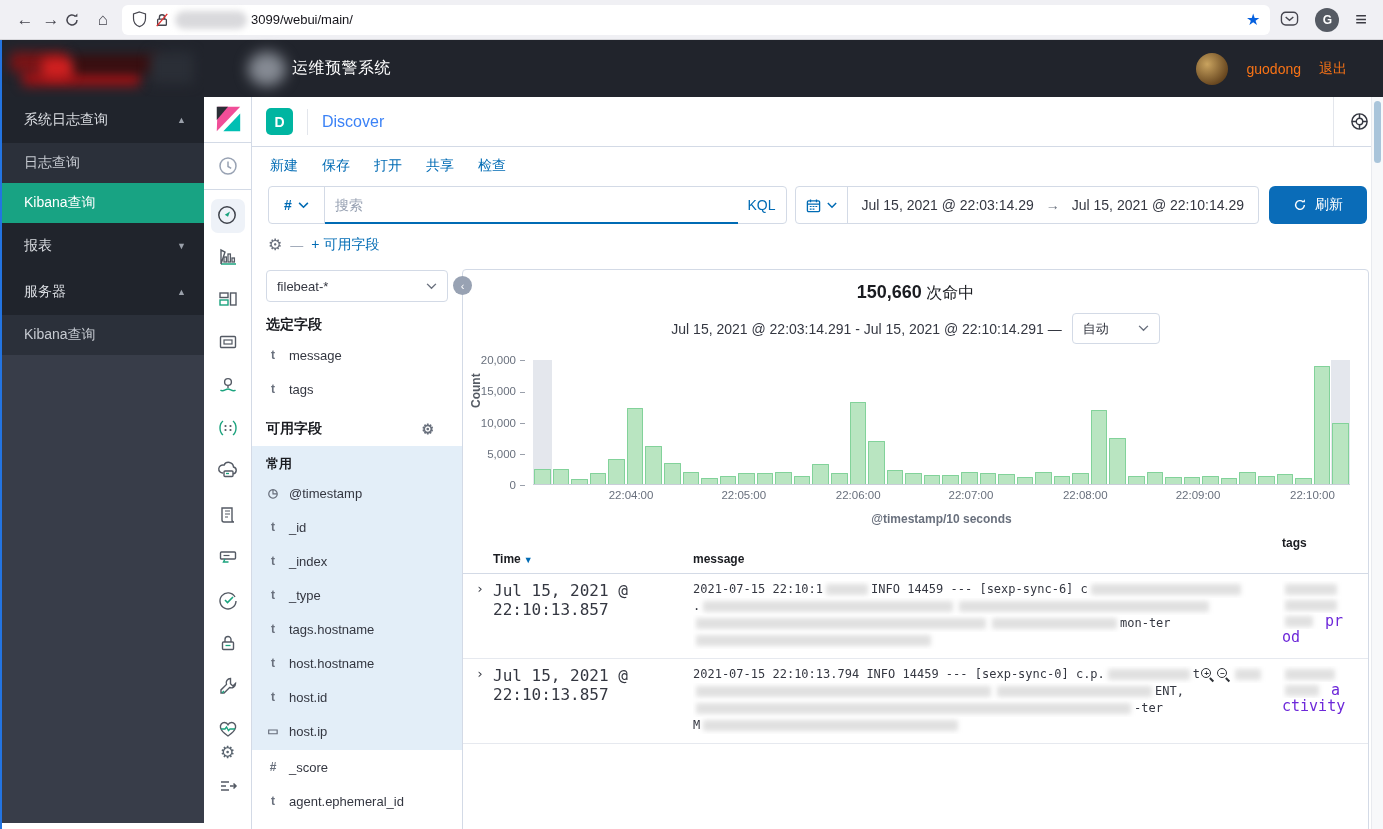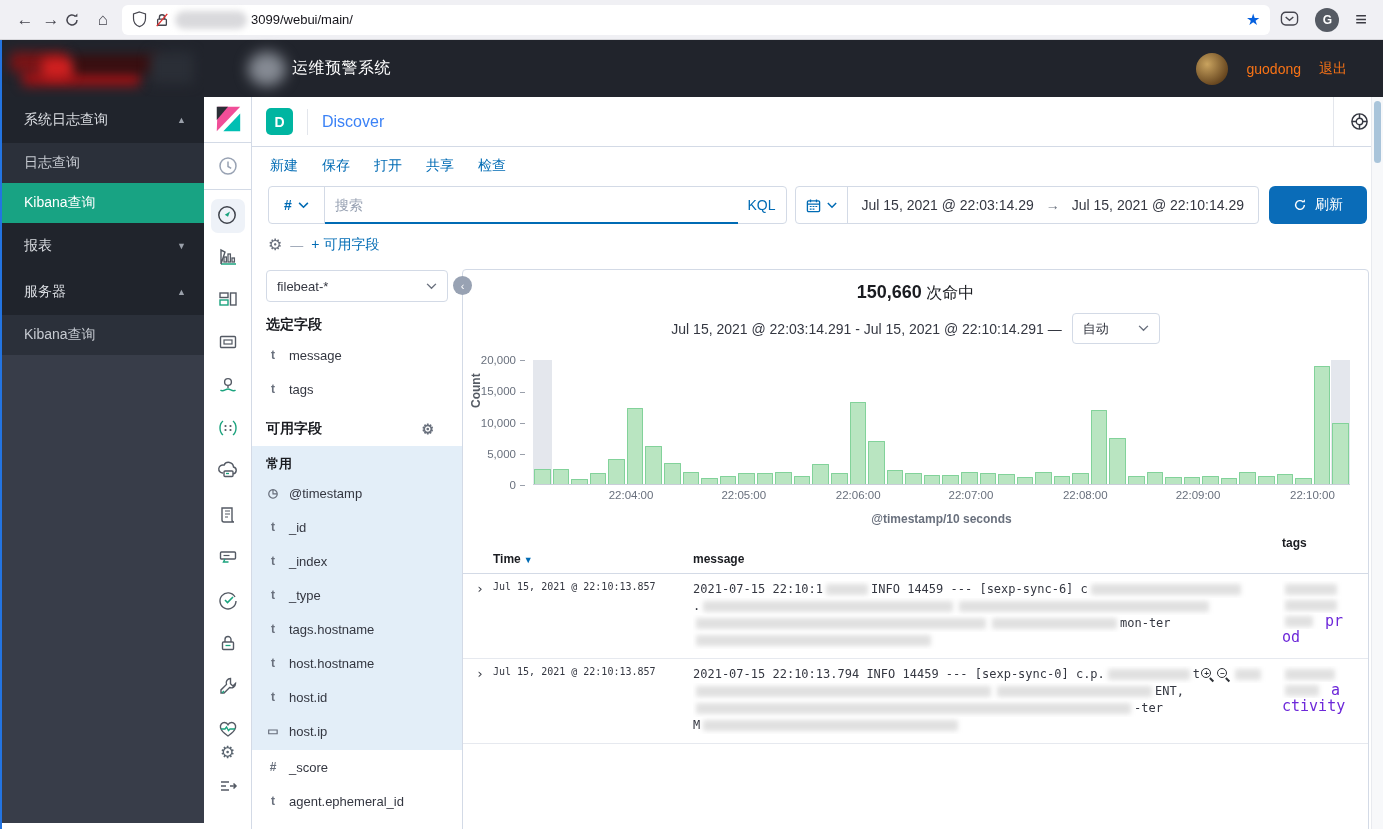--- a/index.html
+++ b/index.html
@@ -114,21 +114,21 @@
   .dtable{margin-top:14px;}
   .thead{display:flex;align-items:flex-end;padding:0 0 7px 4px;border-bottom:1px solid #d3dae6;position:relative;}
   .th{font-size:12px;font-weight:bold;color:#1a1c21;}
   .th-exp{width:26px;}
   .th-time{width:200px;}
   .th-msg{flex:1;}
   .th-tags{width:86px;position:relative;top:-16px;}
   .sort-arr{color:#006bb4;font-size:9px;margin-left:3px;}
   .drow{display:flex;padding:7px 0 9px 4px;border-bottom:1px solid #e6e9ef;font-family:"DejaVu Sans Mono",monospace;}
   .t-exp{width:26px;color:#343741;font-size:13px;text-align:center;cursor:pointer;}
-  .t-time{width:200px;font-size:10px;color:#343741;}
+  .t-time{width:200px;font-size:16px;color:#343741;}
   .t-msg{flex:1;font-size:12px;color:#343741;min-width:0;position:relative;}
   .t-tags{width:86px;font-size:15px;color:#6d28d9;}
   .log-line{line-height:17px;white-space:nowrap;overflow:hidden;}
   .tag-line{line-height:16px;white-space:nowrap;overflow:hidden;}
   .blr{display:inline-block;height:11px;border-radius:2px;background:#e0e0e0;filter:blur(2.5px);vertical-align:middle;margin:0 3px;}
   .mag{position:relative;display:inline-block;width:14px;height:13px;margin:0 1px;vertical-align:middle;cursor:pointer;}
   .mag::before{content:"";position:absolute;left:0;top:0;width:8px;height:8px;border:1.5px solid #2f3237;border-radius:50%;}
   .mag::after{content:"";position:absolute;left:9px;top:9px;width:5px;height:1.5px;background:#2f3237;transform:rotate(45deg);transform-origin:left center;}
   .mag b{position:absolute;left:1px;top:1px;width:9px;text-align:center;font-size:8px;line-height:9px;color:#2f3237;font-family:"Liberation Sans",sans-serif;}
 

